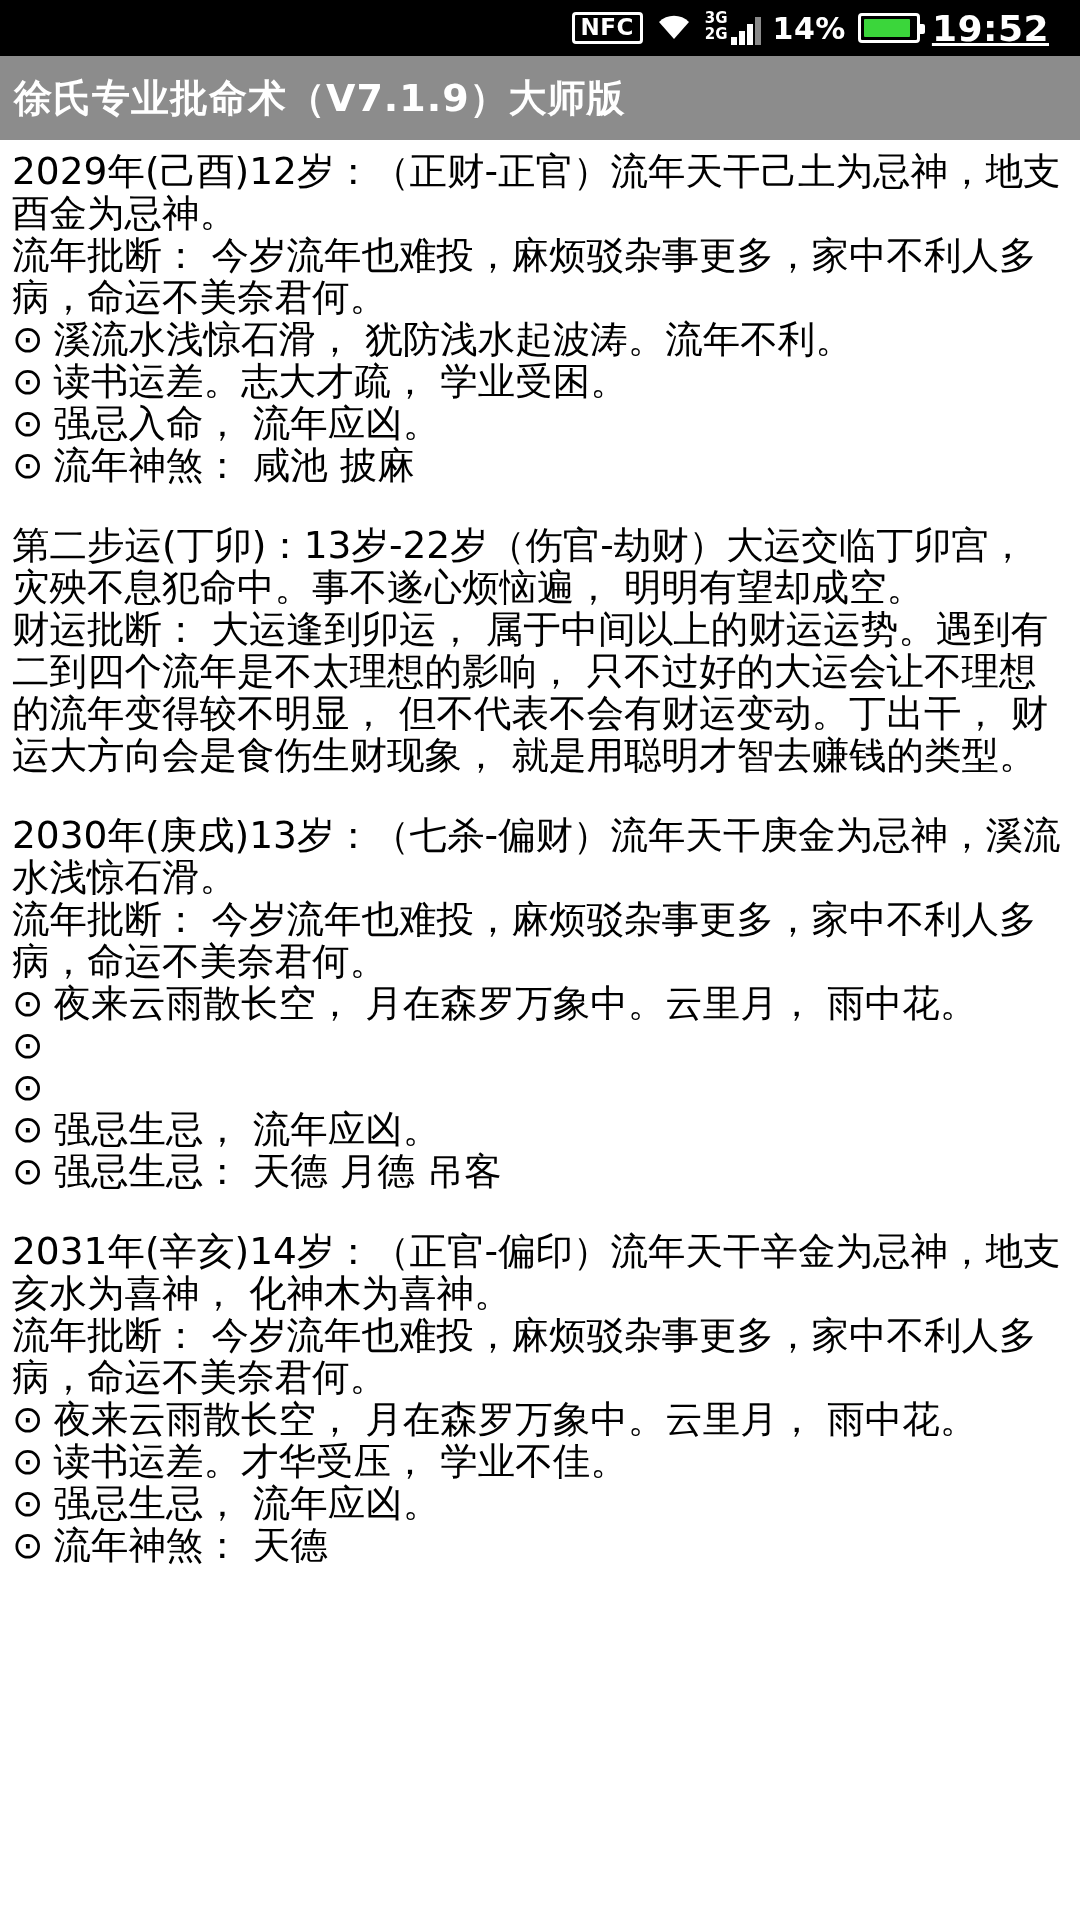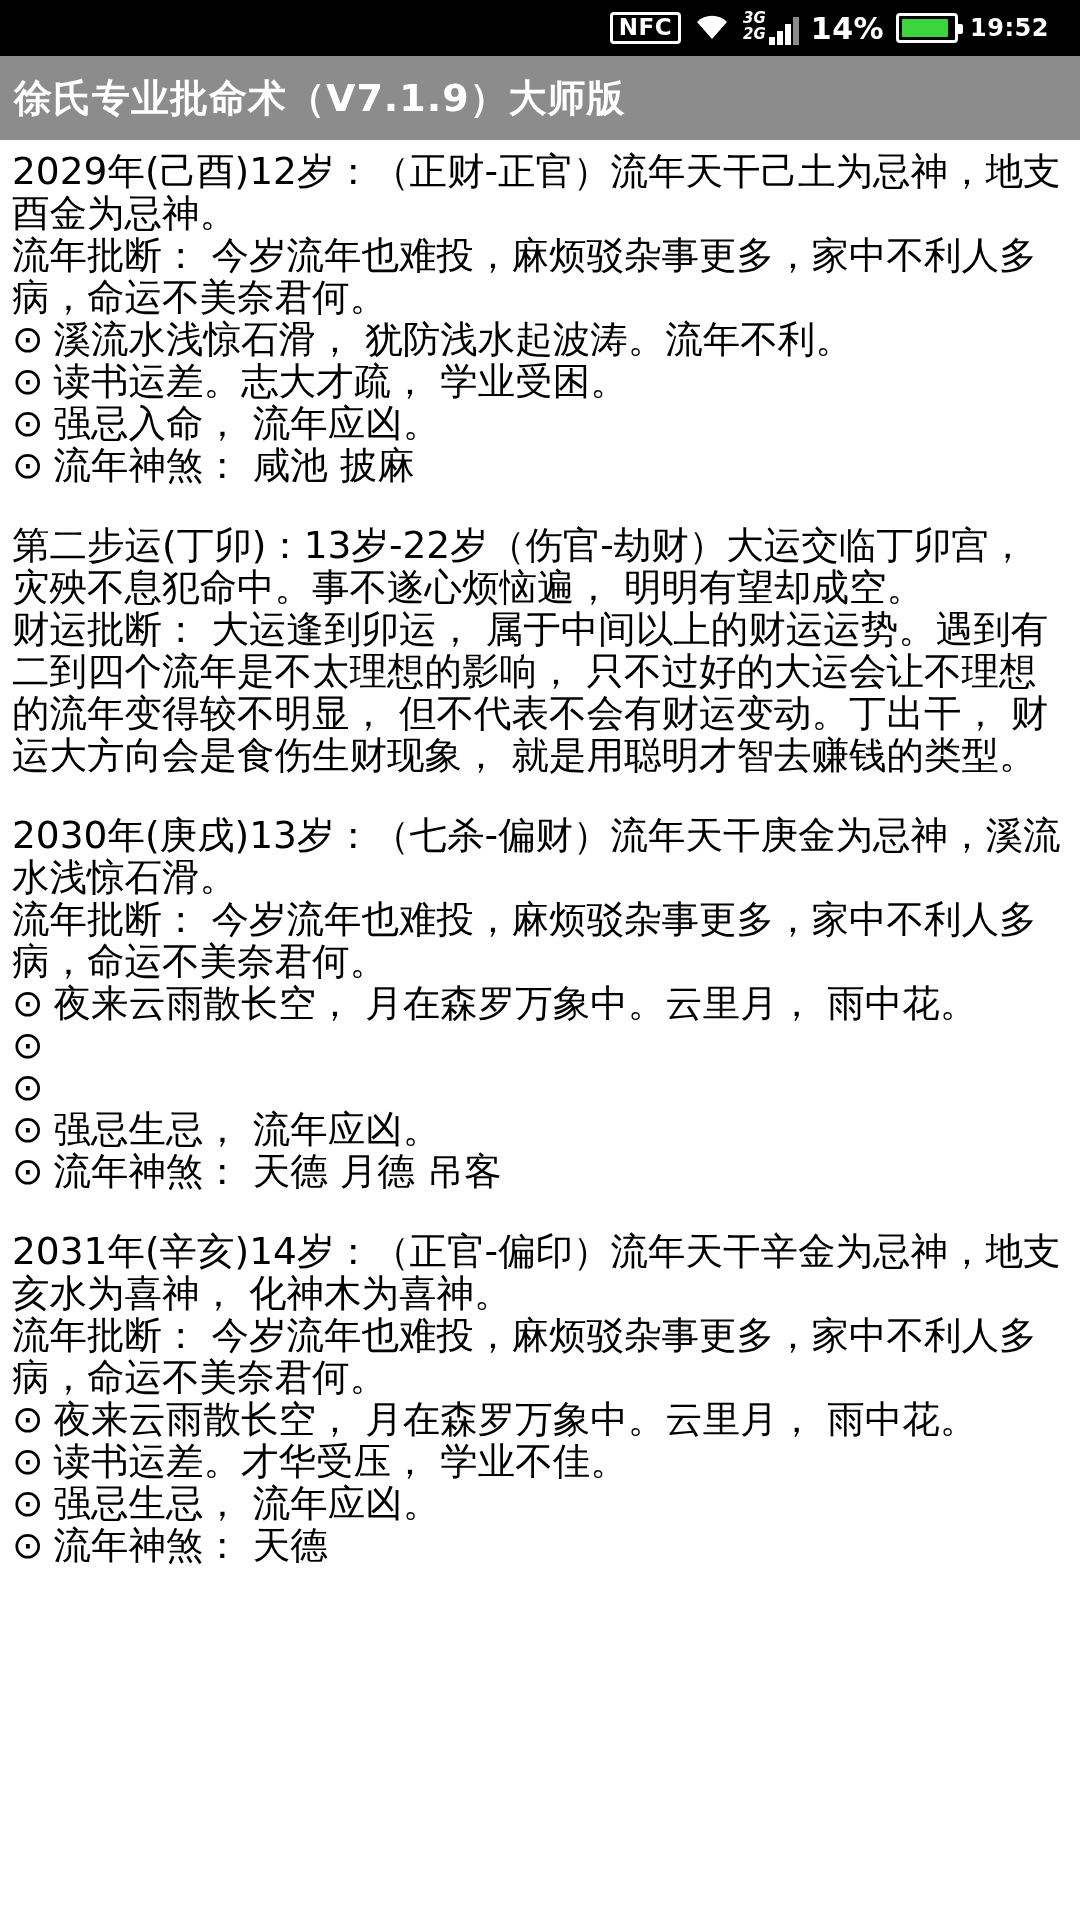--- a/index.html
+++ b/index.html
@@ -35,21 +35,20 @@
     font-size: 23px;
     font-weight: bold;
     letter-spacing: 0.5px;
     line-height: 1;
   }
   .wifi-icon { display: block; }
   .signal-group {
     display: flex;
     align-items: flex-end;
     gap: 3px;
-    font-style: italic;
   }
   .signal-labels {
     display: flex;
     flex-direction: column;
     justify-content: flex-end;
     font-size: 15px;
     line-height: 1.05;
     font-weight: bold;
     margin-bottom: 2px;
   }
@@ -94,23 +93,24 @@
     border-radius: 0 2px 2px 0;
   }
   .batt-fill {
     background: #3bd63b;
     height: 18px;
     width: 46px;
     margin: 0 3px;
     border-radius: 1px;
   }
   .clock {
-    font-size: 24px;
+    font-size: 36px;
     font-weight: bold;
     letter-spacing: 0.5px;
+    text-decoration: underline;
   }
 
   
   .title-bar {
     height: 84px;
     background: #8c8c8c;
     color: #ffffff;
     display: flex;
     align-items: center;
     padding-left: 14px;
@@ -239,21 +239,21 @@
     </div>
     <div class="bullet">
       <span class="mark">⊙</span>
     </div>
     <div class="bullet">
       <span class="mark">⊙</span>
       <span>强忌生忌， 流年应凶。</span>
     </div>
     <div class="bullet">
       <span class="mark">⊙</span>
-      <span>流年神煞： 天德  月德  吊客</span>
+      <span>强忌生忌： 天德  月德  吊客</span>
     </div>
   </div>
 
   <div class="gap"></div>
 
   <div class="block">
     <p class="para">2031年(辛亥)14岁：（正官-偏印）流年天干辛金为忌神，地支亥水为喜神， 化神木为喜神。</p>
     <p class="para">流年批断： 今岁流年也难投，麻烦驳杂事更多，家中不利人多病，命运不美奈君何。</p>
     <div class="bullet">
       <span class="mark">⊙</span>

